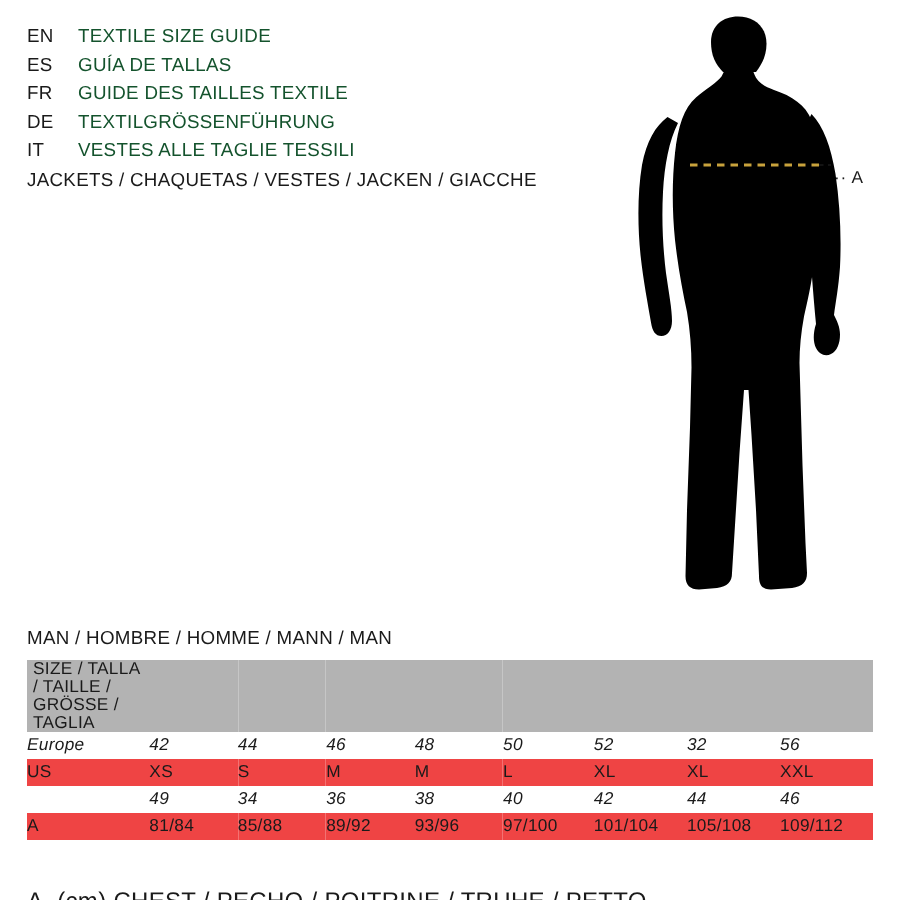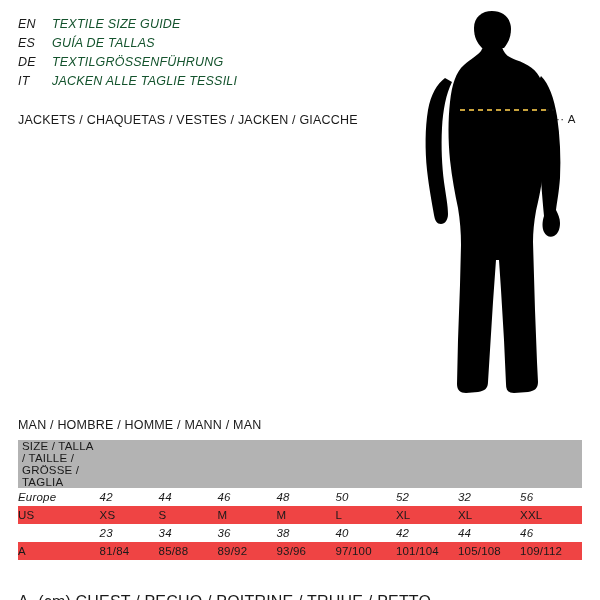--- a/index.html
+++ b/index.html
@@ -27,21 +27,20 @@
     top: 15px;
     width: 380px;
   }
   .lang-row {
     display: flex;
     align-items: flex-start;
     height: 19px;
     line-height: 19px;
     font-size: 12.5px;
     letter-spacing: 0.2px;
-    font-style: italic;
   }
   .lang-code {
     width: 34px;
     flex: 0 0 34px;
     color: #1a1a1a;
   }
   .lang-text {
     flex: 1 1 auto;
     color: #14532d;
   }
@@ -148,26 +147,30 @@
   <div class="lang-block">
     <div class="lang-row">
       <span class="lang-code">EN</span>
       <span class="lang-text">TEXTILE SIZE GUIDE</span>
     </div>
     <div class="lang-row">
       <span class="lang-code">ES</span>
       <span class="lang-text">GUÍA DE TALLAS</span>
     </div>
     <div class="lang-row">
+      <span class="lang-code">FR</span>
+      <span class="lang-text">GUIDE DES TAILLES TEXTILE</span>
+    </div>
+    <div class="lang-row">
       <span class="lang-code">DE</span>
       <span class="lang-text">TEXTILGRÖSSENFÜHRUNG</span>
     </div>
     <div class="lang-row">
       <span class="lang-code">IT</span>
-      <span class="lang-text">JACKEN ALLE TAGLIE TESSILI</span>
+      <span class="lang-text">VESTES ALLE TAGLIE TESSILI</span>
     </div>
   </div>
 
   <div class="garment-block">
     <div class="garment-line">JACKETS / CHAQUETAS / VESTES / JACKEN / GIACCHE</div>
   </div>
 
   <div class="figure-wrap">
     <svg width="190" height="395" viewBox="0 0 190 395" aria-hidden="true">
       <g fill="#000000">
@@ -257,21 +260,21 @@
         <td class="c-val">S</td>
         <td class="c-val">M</td>
         <td class="c-val">M</td>
         <td class="c-val">L</td>
         <td class="c-val">XL</td>
         <td class="c-val">XL</td>
         <td class="c-val">XXL</td>
       </tr>
       <tr class="zebra-light">
         <td class="c-label"></td>
-        <td class="c-val">23</td>
+        <td class="c-val">49</td>
         <td class="c-val">34</td>
         <td class="c-val">36</td>
         <td class="c-val">38</td>
         <td class="c-val">40</td>
         <td class="c-val">42</td>
         <td class="c-val">44</td>
         <td class="c-val">46</td>
       </tr>
       <tr class="zebra-dark">
         <td class="c-label">A</td>

